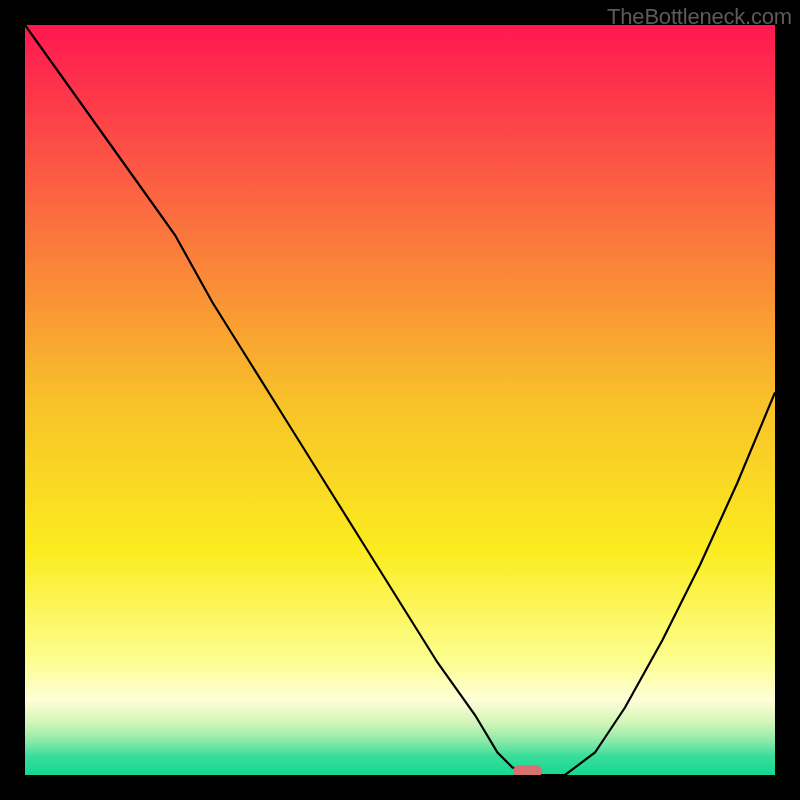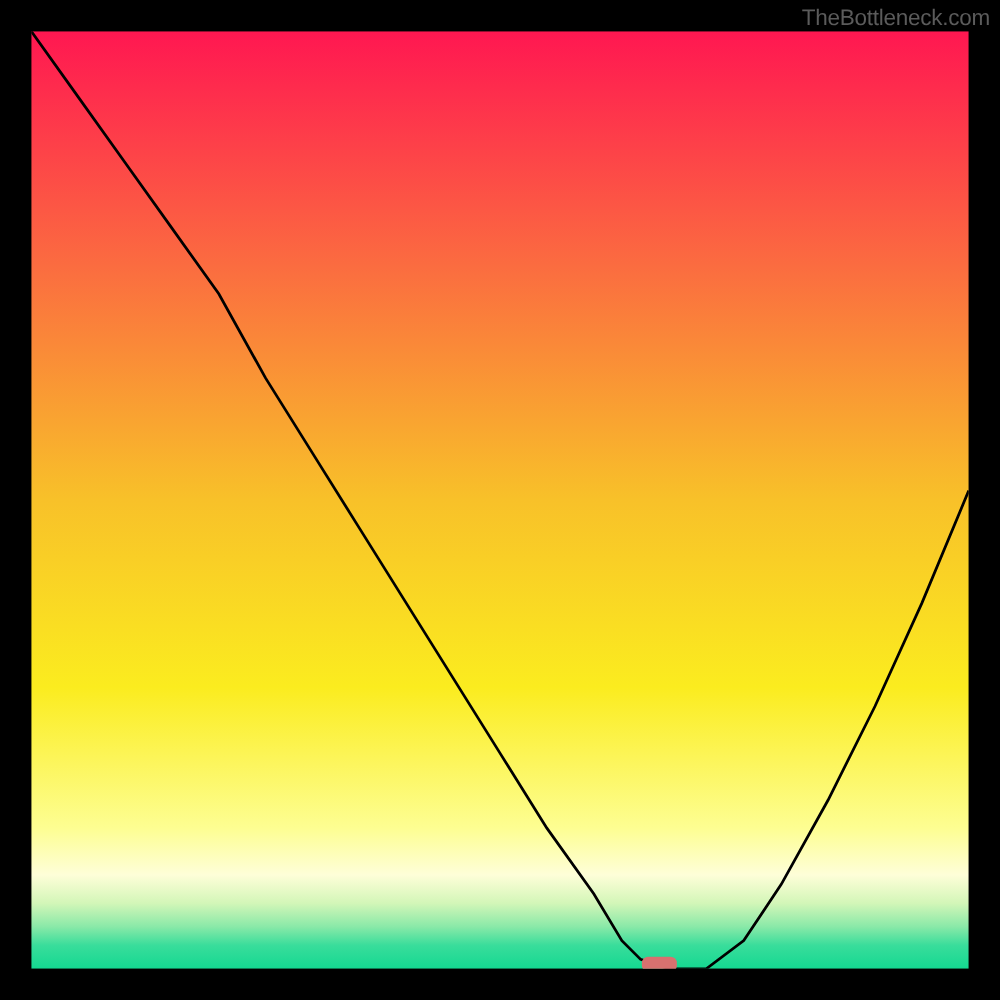--- a/index.html
+++ b/index.html
@@ -24,21 +24,21 @@
     left: 25px;
     top: 25px;
     width: 750px;
     height: 750px;
   }
   .watermark {
     position: absolute;
     top: 4px;
     right: 8px;
     color: #5b5b5b;
-    font-size: 18px;
+    font-size: 22px;
     font-weight: 500;
     letter-spacing: -0.2px;
   }
 </style>
 </head>
 <body>
 
 <div class="frame">
   <div class="watermark">TheBottleneck.com</div>
 

